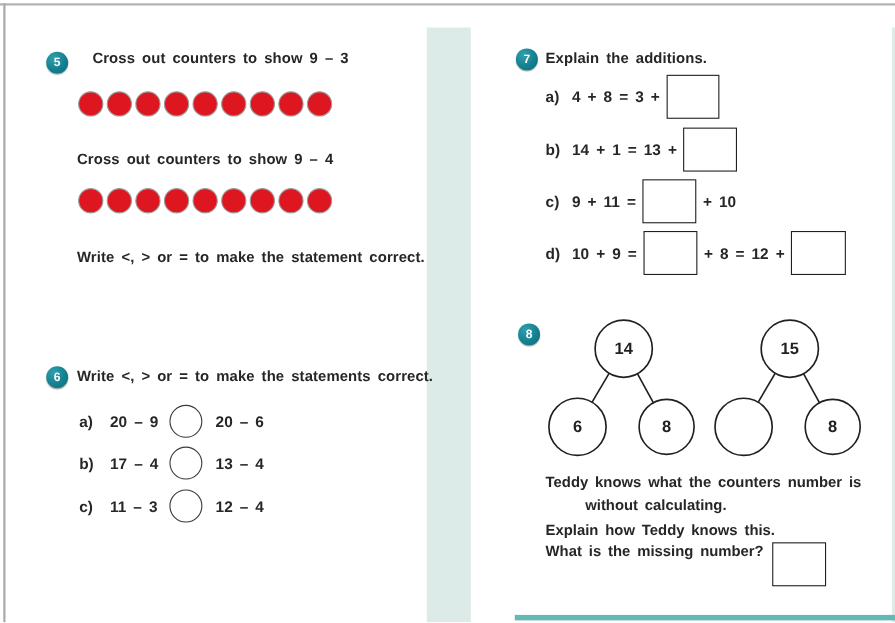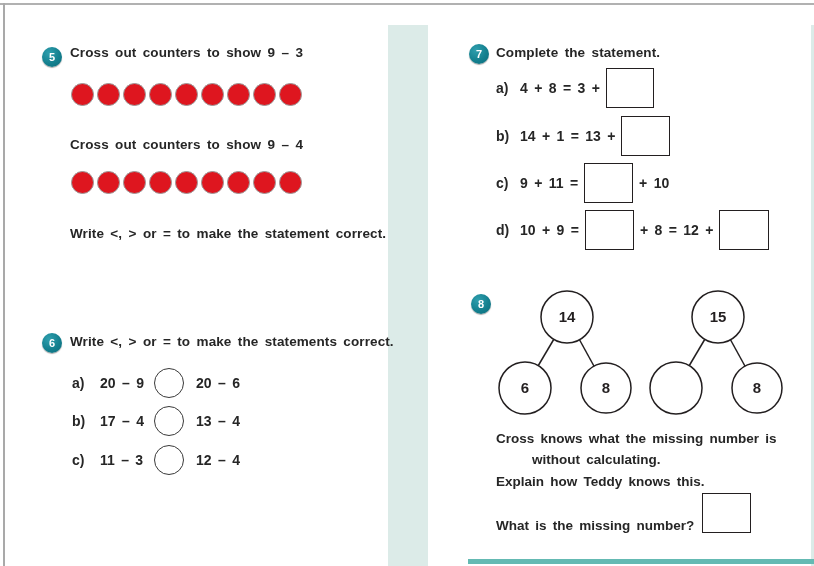--- a/index.html
+++ b/index.html
@@ -37,35 +37,35 @@
   .q6-row .expr-right{margin-left:12px;}
 
   .add-row{position:absolute;display:flex;align-items:center;height:40px;font-size:14px;font-weight:700;word-spacing:2.5px;white-space:nowrap;}
   .add-row .label{display:inline-block;width:24px;font-weight:700;}
   .ans-box{width:48px;height:40px;border:1.5px solid #231f20;background:#fff;box-sizing:border-box;margin:0 6px;}
   .bond-svg{position:absolute;left:490px;top:285px;}
   .bond-svg text{font-family:"Liberation Sans",sans-serif;font-size:15px;font-weight:600;fill:#231f20;}
   .bond-svg circle{fill:#ffffff;stroke:#231f20;stroke-width:1.5;}
   .bond-svg line{stroke:#231f20;stroke-width:1.5;}
   .body-text{position:absolute;font-size:13.5px;font-weight:600;word-spacing:2.5px;white-space:nowrap;}
-  .missing-row{position:absolute;left:496px;top:493px;display:flex;align-items:flex-end;height:40px;font-size:13.5px;font-weight:600;word-spacing:2.5px;white-space:nowrap;}
+  .missing-row{position:absolute;left:496px;top:493px;display:flex;align-items:flex-start;height:40px;font-size:13.5px;font-weight:600;word-spacing:2.5px;white-space:nowrap;}
   .missing-row .ans-box{width:49px;margin-left:8px;}
 </style>
 </head>
 <body>
 
 <div class="page">
   <div class="top-border"></div>
   <div class="left-border"></div>
   <div class="divider-strip"></div>
   <div class="right-strip"></div>
   <div class="bottom-bar"></div>
 
   <div class="badge" style="left:42px;top:47px;">5</div>
-  <div class="prompt" style="left:70px;top:45px;">Cross out counters to show 9 – 3</div>
+  <div class="prompt" style="left:84px;top:45px;">Cross out counters to show 9 – 3</div>
   <div class="counter-row" style="top:83px;">
       <div class="counter"></div>
       <div class="counter"></div>
       <div class="counter"></div>
       <div class="counter"></div>
       <div class="counter"></div>
       <div class="counter"></div>
       <div class="counter"></div>
       <div class="counter"></div>
       <div class="counter"></div>
@@ -99,21 +99,21 @@
     <span class="expr-right">13 – 4</span>
   </div>
   <div class="cmp-row q6-row" style="left:72px;top:444px;">
     <span class="label">c)</span>
     <span class="expr-left">11 – 3</span>
     <span class="cmp-circle"></span>
     <span class="expr-right">12 – 4</span>
   </div>
 
   <div class="badge" style="left:469px;top:44px;">7</div>
-  <div class="prompt" style="left:496px;top:45px;">Complete the statement.</div>
+  <div class="prompt" style="left:496px;top:45px;">Explain the additions.</div>
   <div class="add-row" style="left:496px;top:68px;">
     <span class="label">a)</span>
     <span style="display:inline-block;min-width:71px;">4 + 8 = 3 +</span>
     <span class="ans-box"></span>
   </div>
   <div class="add-row" style="left:496px;top:116px;">
     <span class="label">b)</span>
     <span style="display:inline-block;min-width:85px;">14 + 1 = 13 +</span>
     <span class="ans-box" style="width:49px;"></span>
   </div>
@@ -143,20 +143,20 @@
     <circle cx="228" cy="32" r="26"></circle>
     <circle cx="186" cy="103" r="26"></circle>
     <circle cx="267" cy="103" r="25"></circle>
     <text x="77" y="37" text-anchor="middle">14</text>
     <text x="35" y="108" text-anchor="middle">6</text>
     <text x="116" y="108" text-anchor="middle">8</text>
     <text x="228" y="37" text-anchor="middle">15</text>
     <text x="186" y="108" text-anchor="middle"></text>
     <text x="267" y="108" text-anchor="middle">8</text>
   </svg>
-  <div class="body-text" style="left:496px;top:431px;">Cross knows what the missing number is</div>
+  <div class="body-text" style="left:496px;top:431px;">Teddy knows what the counters number is</div>
   <div class="body-text" style="left:496px;top:452px;margin-left:36px;">without calculating.</div>
   <div class="body-text" style="left:496px;top:474px;">Explain how Teddy knows this.</div>
   <div class="missing-row">
     <span>What is the missing number?</span>
     <span class="ans-box"></span>
   </div>
 </div>
 
 </body></html>

